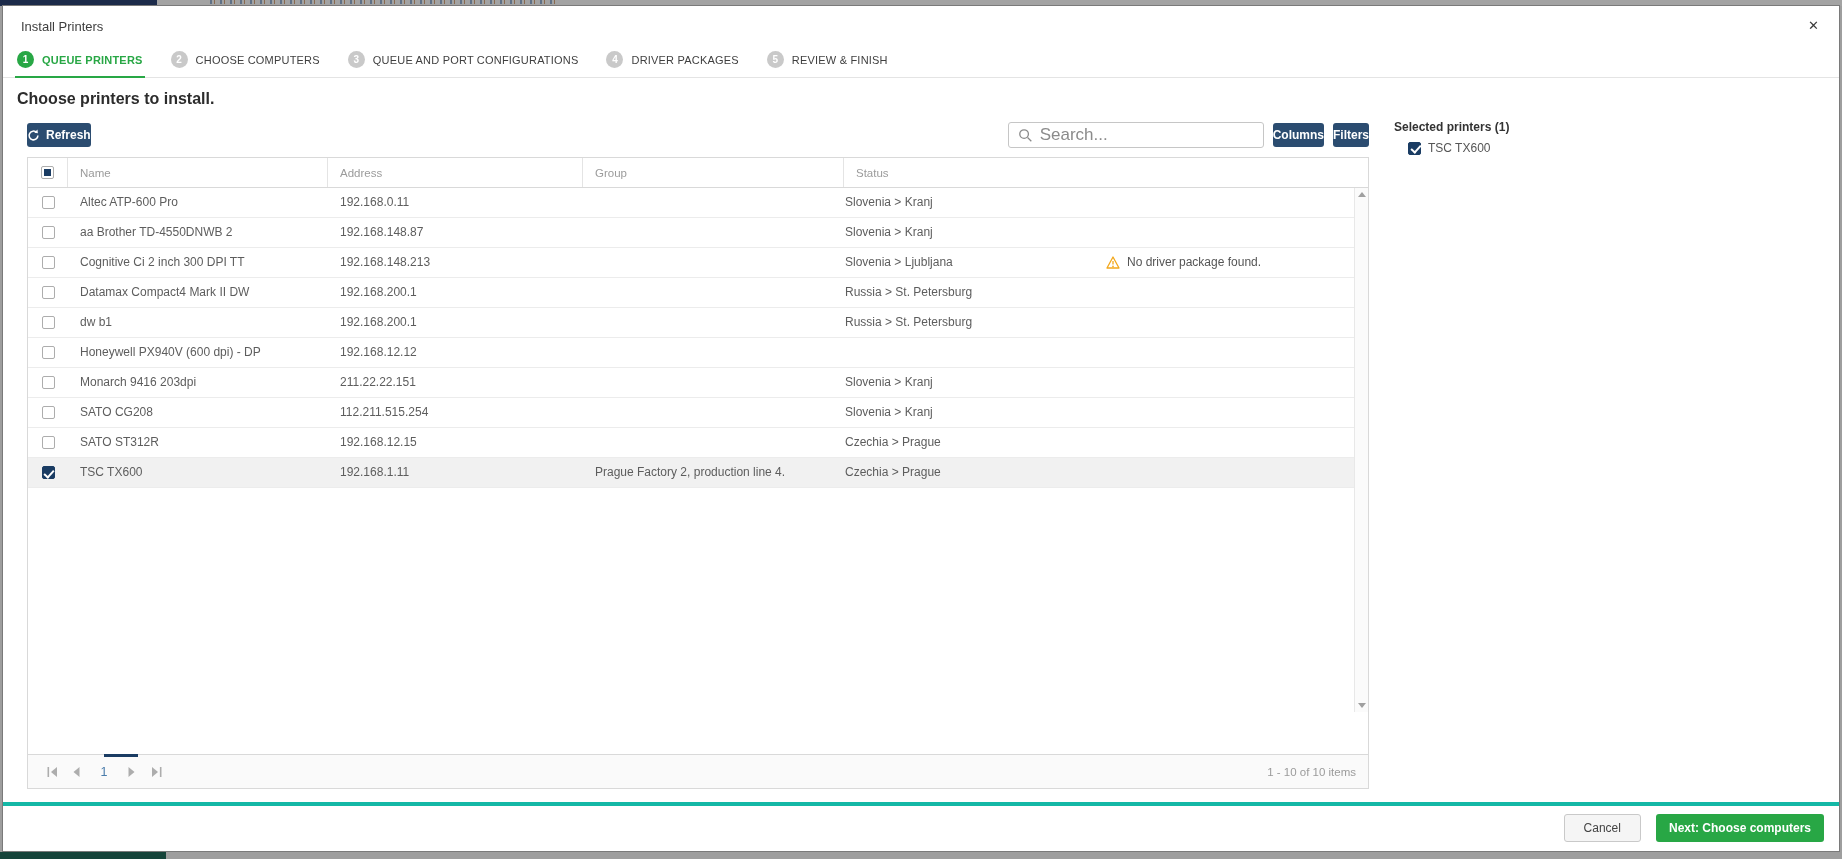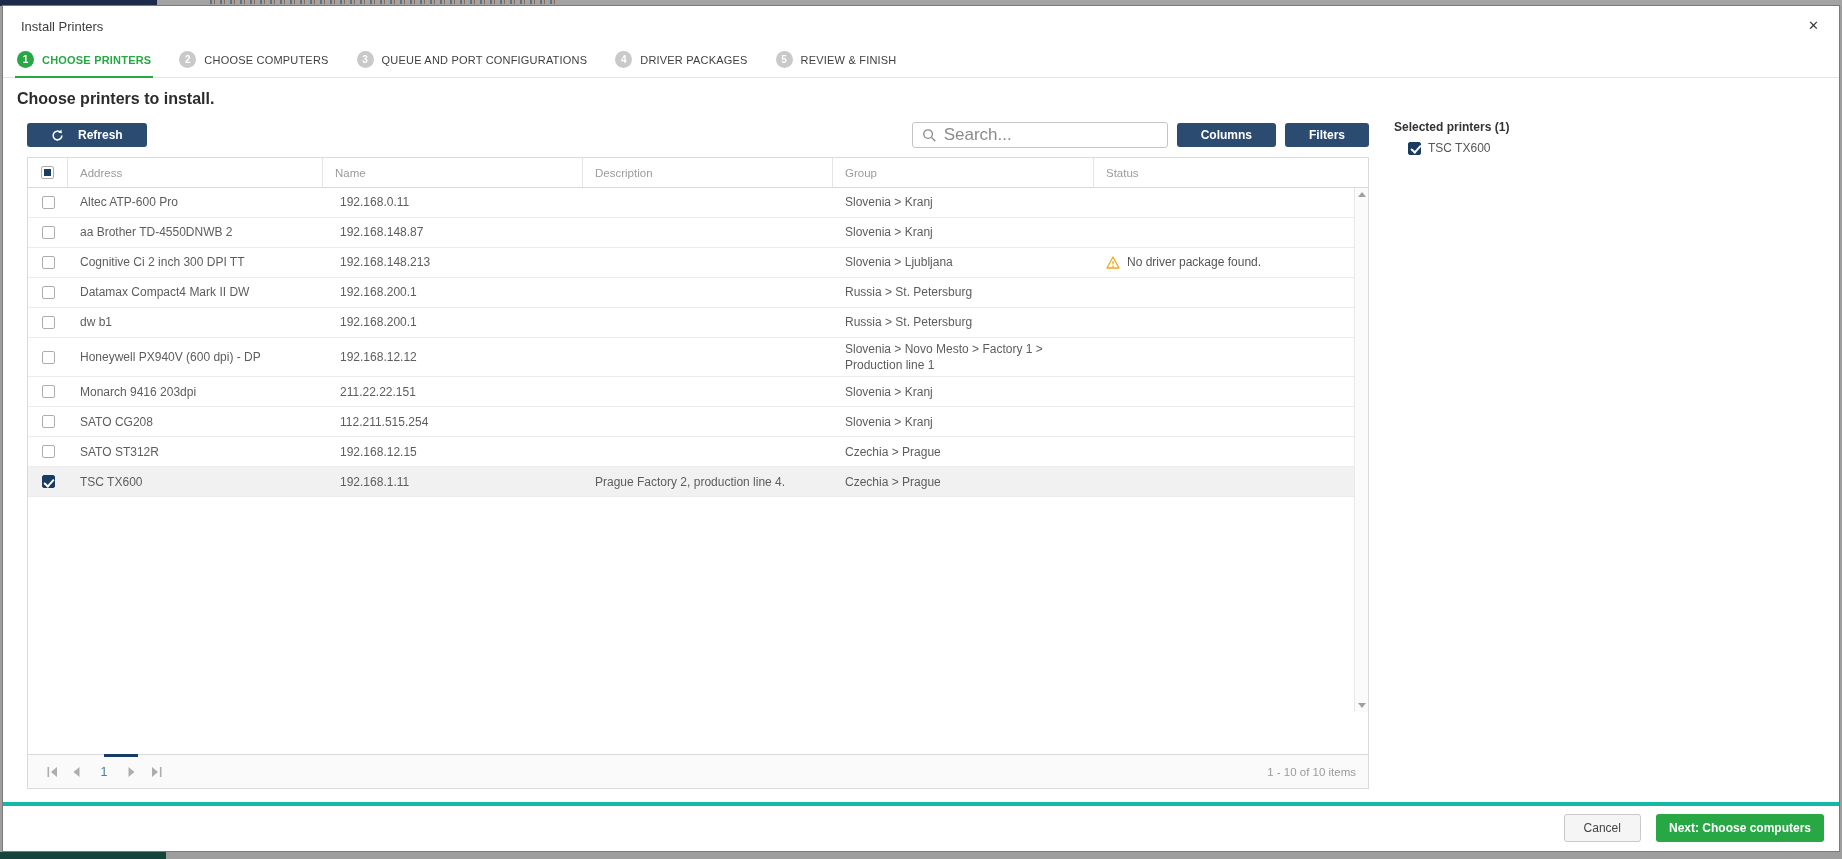--- a/index.html
+++ b/index.html
@@ -40,21 +40,21 @@
 
   .subtitle { margin:12px 0 10px 14px; font-size:16px; font-weight:600; color:#2c2c2c; }
 
   
   .content { flex:1; display:flex; align-items:flex-start; padding:0 16px 0 24px; }
   .main { width:1342px; flex:none; display:flex; flex-direction:column; }
 
   
   .toolbar { display:flex; align-items:center; height:34px; margin-bottom:5px; }
   .btn-navy { background:#2b4c70; color:#fff; font-size:12px; font-weight:600; border:none;
-    border-radius:3px; padding:5px 24px; display:inline-flex; align-items:center; gap:14px; cursor:pointer;
+    border-radius:3px; padding:5px 0; display:inline-flex; align-items:center; gap:6px; cursor:pointer;
     font-family:"Liberation Sans", sans-serif; }
   .toolbar .spacer { flex:1; }
   .searchbox { width:256px; height:26px; border:1px solid #c6c6c6; border-radius:3px; background:#fff;
     display:flex; align-items:center; padding:0 9px; gap:7px; margin-right:9px; }
   .searchbox input { border:none; outline:none; flex:1; font-size:17px; color:#b91c1c;
     font-family:"Liberation Sans", sans-serif; background:transparent; }
   .searchbox input::placeholder { color:#8b8b8b; }
   .toolbar .btn-navy + .btn-navy { margin-left:9px; }
 
   
@@ -130,21 +130,21 @@
 <div class="modal">
 
   <div class="modal-header">
     <div class="modal-title">Install Printers</div>
     <div class="close-btn">✕</div>
   </div>
 
   <div class="steps" id="steps">
       <div class="step active">
         <span class="step-circle">1</span>
-        <span class="step-label">CHOOSE PRINTERS</span>
+        <span class="step-label">QUEUE PRINTERS</span>
       </div>
       <div class="step">
         <span class="step-circle">2</span>
         <span class="step-label">CHOOSE COMPUTERS</span>
       </div>
       <div class="step">
         <span class="step-circle">3</span>
         <span class="step-label">QUEUE AND PORT CONFIGURATIONS</span>
       </div>
       <div class="step">
@@ -184,23 +184,22 @@
         </div>
         <button class="btn-navy">Columns</button>
         <button class="btn-navy">Filters</button>
       </div>
 
       <div class="grid">
         <div class="grid-header">
           <div class="hcell col-cb">
             <span class="cb indet"></span>
           </div>
+          <div class="hcell col-name">Name</div>
           <div class="hcell col-addr">Address</div>
-          <div class="hcell col-name">Name</div>
-          <div class="hcell col-desc">Description</div>
           <div class="hcell col-group">Group</div>
           <div class="hcell col-status">Status</div>
         </div>
 
         <div class="grid-body">
           <div class="rows" id="rows">
               <div class="prow">
                 <div class="bcell col-cb">
                   <span class="cb"></span>
                 </div>
@@ -261,21 +260,20 @@
                 <div class="bcell col-group">Russia &gt; St. Petersburg</div>
                 <div class="bcell col-status"></div>
               </div>
               <div class="prow">
                 <div class="bcell col-cb">
                   <span class="cb"></span>
                 </div>
                 <div class="bcell col-name">Honeywell PX940V (600 dpi) - DP</div>
                 <div class="bcell col-addr">192.168.12.12</div>
                 <div class="bcell col-desc"></div>
-                <div class="bcell col-group">Slovenia &gt; Novo Mesto &gt; Factory 1 &gt; Production line 1</div>
                 <div class="bcell col-status"></div>
               </div>
               <div class="prow">
                 <div class="bcell col-cb">
                   <span class="cb"></span>
                 </div>
                 <div class="bcell col-name">Monarch 9416 203dpi</div>
                 <div class="bcell col-addr">211.22.22.151</div>
                 <div class="bcell col-desc"></div>
                 <div class="bcell col-group">Slovenia &gt; Kranj</div>

